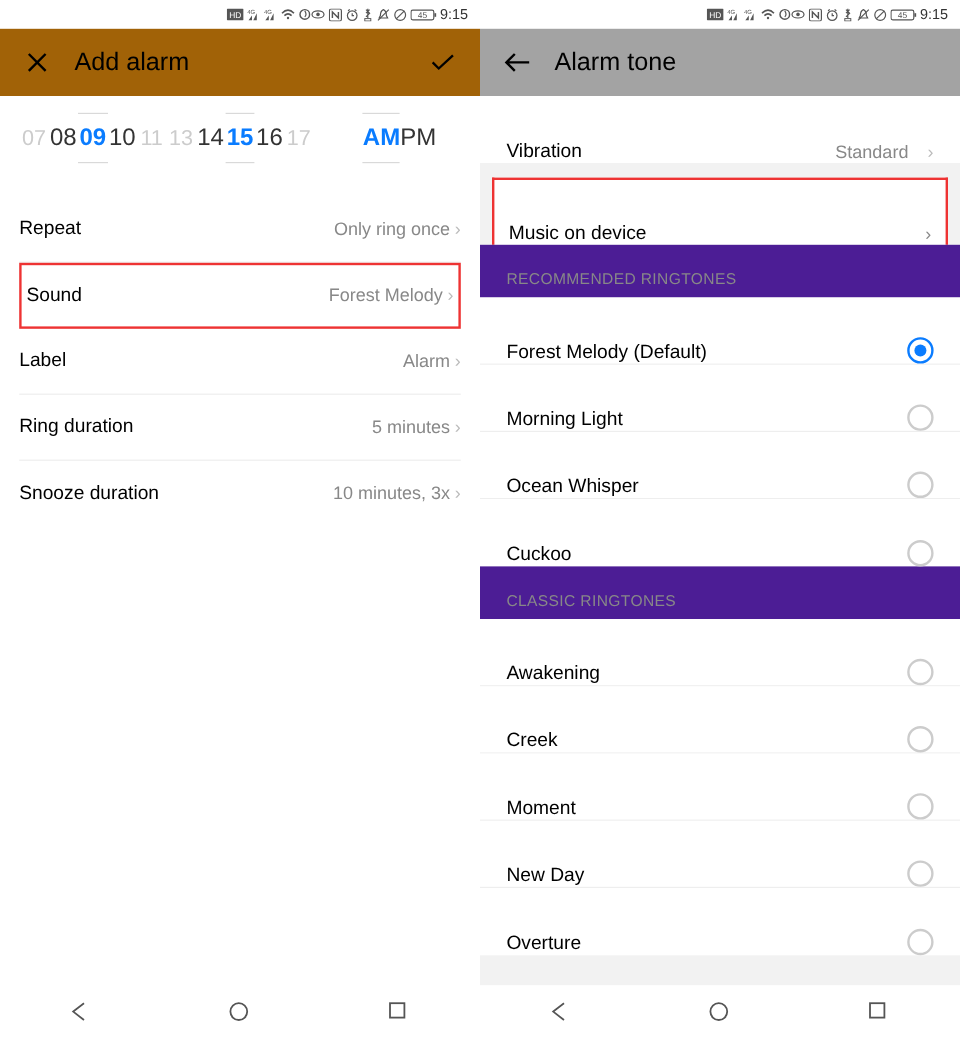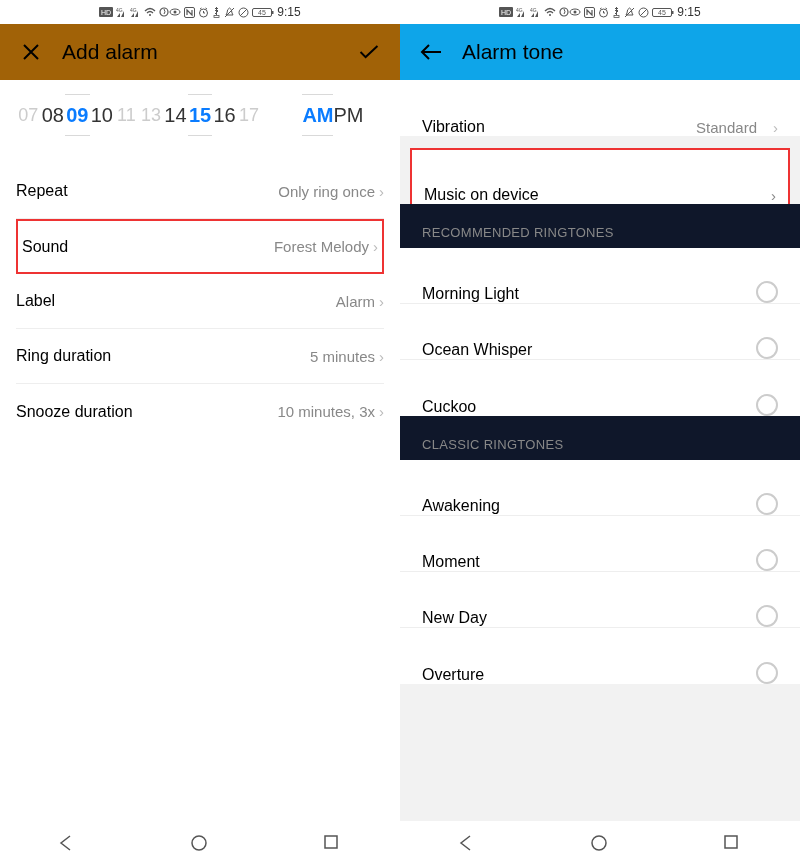--- a/index.html
+++ b/index.html
@@ -17,21 +17,21 @@
     flex-direction: column;
     position: relative;
   }
   .phone-left { background: #fff; }
   .phone-right { background: #f2f2f2; }
 
   
   .status-bar {
     height: 24px;
     display: flex;
-    justify-content: center;
+    justify-content: flex-end;
     align-items: center;
     padding: 0 10px;
     font-size: 10px;
     color: #333;
     background: #fff;
   }
   .phone-right .status-bar { background: #fff; }
   .status-left, .status-right {
     display: flex;
     gap: 3px;
@@ -145,21 +145,21 @@
     gap:16px;
   }
   .section-header {
     height: 44px;
     display: flex;
     align-items: flex-end;
     padding: 0 22px 8px;
     color: #888;
     font-size: 13px;
     letter-spacing: 0.3px;
-    background: #0f172a;
+    background: #4c1d95;
   }
   .section-gap { height:12px; background:#f2f2f2; }
 
   .radio {
     width: 22px; height: 22px;
     border: 2px solid #ccc;
     border-radius: 50%;
     display:flex; align-items:center; justify-content:center;
   }
   .radio.selected {
@@ -445,21 +445,21 @@
           <svg width="22" height="11" viewBox="0 0 22 11">
             <rect x="0.5" y="1.5" width="19" height="8" rx="1.5" fill="none" stroke="#555"></rect>
             <rect x="20" y="4" width="1.5" height="3" fill="#555"></rect>
             <text x="10" y="8.3" font-size="7" text-anchor="middle" fill="#555">45</text>
           </svg>
         </span>
       <span style="font-size:12px; color:#333;">9:15</span>
     </div>
   </div>
 
-  <div class="header" style="background:#0ea5e9;">
+  <div class="header" style="background:#a3a3a3;">
     <div class="back-icon">
       <svg width="22" height="18" viewBox="0 0 22 18">
           <path d="M9 2 L2 9 L9 16 M2 9 H21" stroke="#000" stroke-width="2" fill="none"></path>
         </svg>
     </div>
     <div class="title">Alarm tone</div>
   </div>
 
   <div class="content-scroll" style="overflow:hidden;">
     <div class="list-section">
@@ -476,37 +476,45 @@
     <div style="padding:0 10px;">
       <div class="list-row highlight-red" style="padding:0 12px; border-bottom:none;">
         <span>Music on device</span>
         <span class="list-value chev">›</span>
       </div>
     </div>
 
     <div class="section-header">RECOMMENDED RINGTONES</div>
     <div class="list-section">
       <div class="list-row">
+        <span>Forest Melody (Default)</span>
+        <span class="radio selected"></span>
+      </div>
+      <div class="list-row">
         <span>Morning Light</span>
         <span class="radio"></span>
       </div>
       <div class="list-row">
         <span>Ocean Whisper</span>
         <span class="radio"></span>
       </div>
       <div class="list-row">
         <span>Cuckoo</span>
         <span class="radio"></span>
       </div>
     </div>
 
     <div class="section-header">CLASSIC RINGTONES</div>
     <div class="list-section">
       <div class="list-row">
         <span>Awakening</span>
+        <span class="radio"></span>
+      </div>
+      <div class="list-row">
+        <span>Creek</span>
         <span class="radio"></span>
       </div>
       <div class="list-row">
         <span>Moment</span>
         <span class="radio"></span>
       </div>
       <div class="list-row">
         <span>New Day</span>
         <span class="radio"></span>
       </div>

